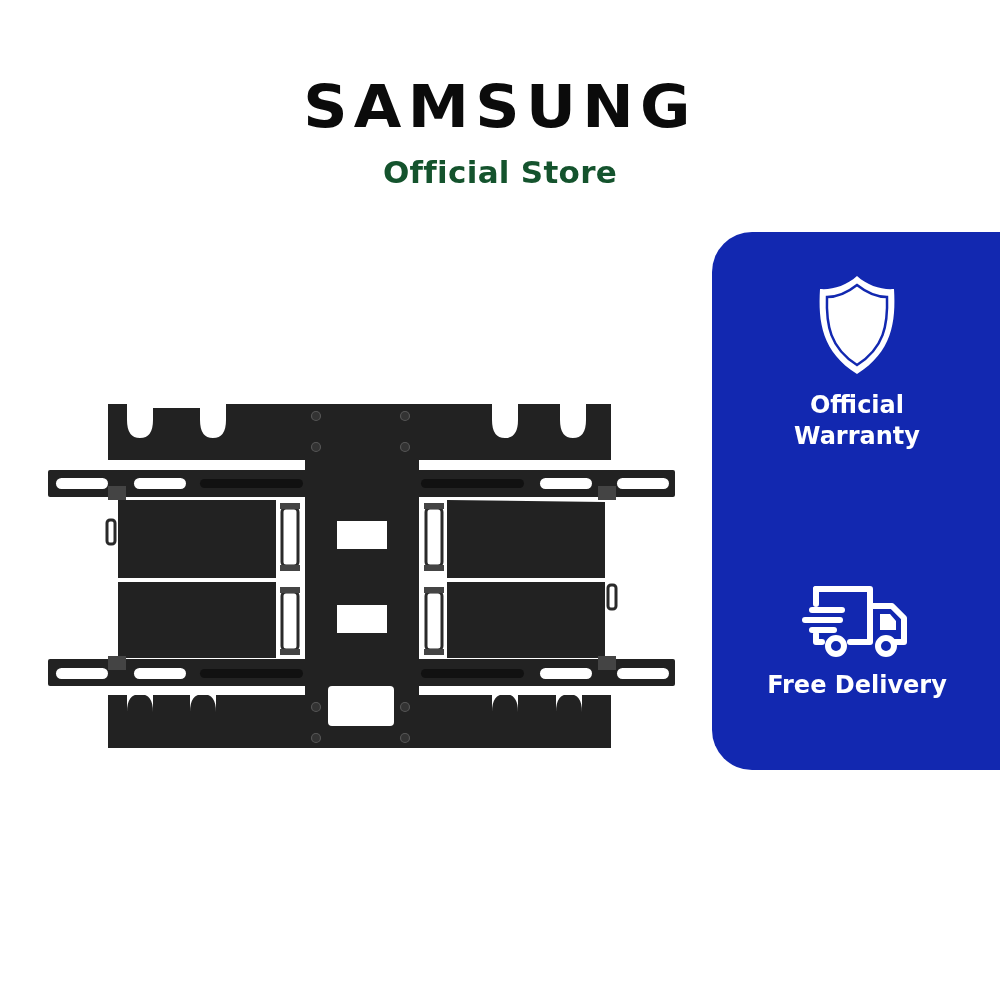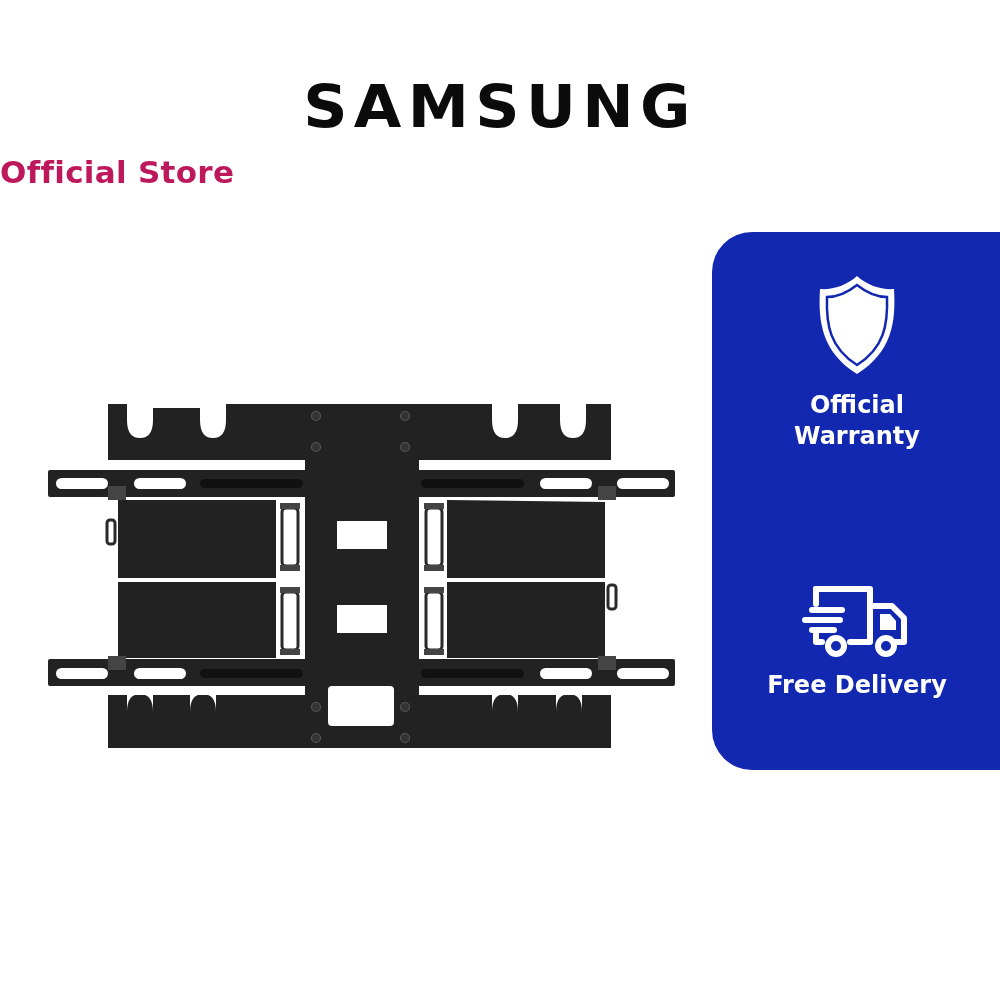--- a/index.html
+++ b/index.html
@@ -10,21 +10,21 @@
     }
     .brand {
       position: absolute; left: 0; top: 74px; width: 1000px;
       text-align: center; color: #0b0b0b;
       font-family: "DejaVu Sans", sans-serif; font-weight: bold;
       font-size: 58px; letter-spacing: 6px; line-height: 66px;
       transform: scaleX(1.06);
     }
     .store {
       position: absolute; left: 0; top: 152px; width: 1000px;
-      color: #be185d;
+      text-align: center; color: #14532d;
       font-family: "DejaVu Sans", sans-serif; font-weight: bold;
       font-size: 31px; line-height: 40px; letter-spacing: 0.3px;
     }
     .panel {
       position: absolute; left: 712px; top: 232px; width: 300px; height: 538px;
       background: #1228b0; border-radius: 40px 0 0 40px;
     }
     .feature { position: absolute; left: 0; width: 290px; text-align: center; color: #ffffff; }
     .feature .label {
       font-family: "DejaVu Sans", sans-serif; font-weight: bold; font-size: 24px; line-height: 31px;

